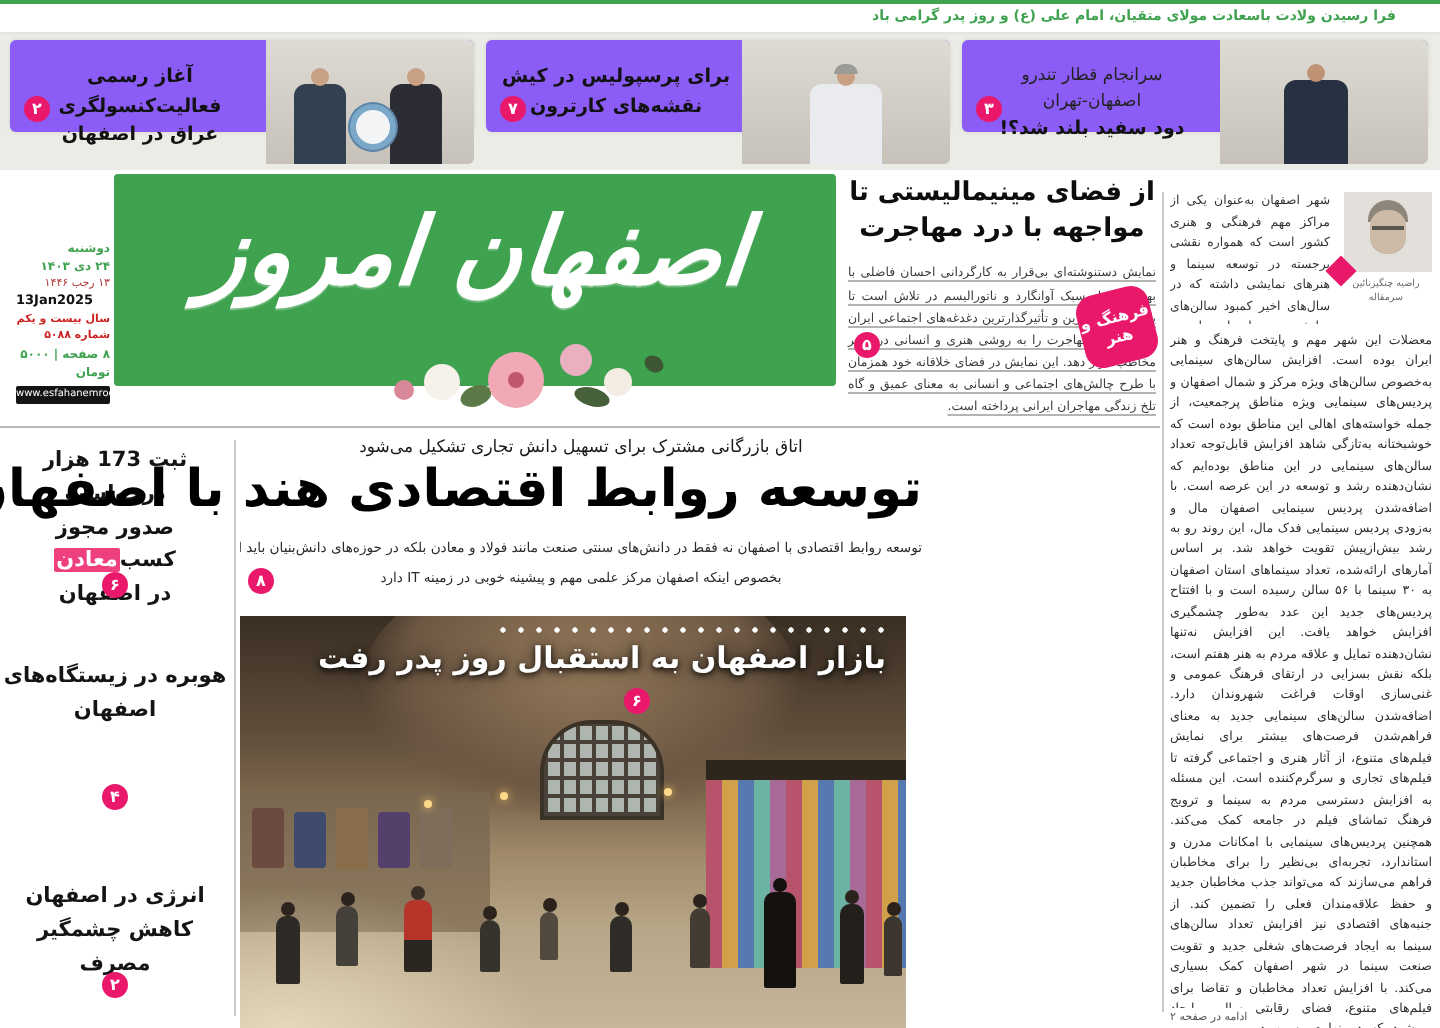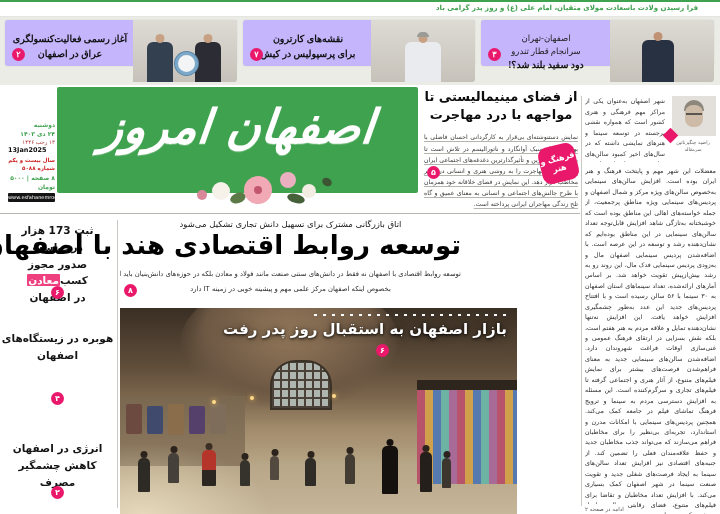--- a/index.html
+++ b/index.html
@@ -8,21 +8,21 @@
     background:#fff;font-family:"DejaVu Sans",sans-serif;
   }
   .fa{direction:rtl;}
 
   
   #topstrip{position:absolute;left:0;top:0;right:0;height:14px;background:#fff;border-top:2px solid #3fa24f;border-bottom:1px solid #e4e4e0;}
   #topstrip .txt{position:absolute;right:22px;top:2px;font-size:7px;font-weight:bold;color:#3fa24f;white-space:nowrap;}
 
   
   #teasers{position:absolute;left:0;top:17px;right:0;height:68px;background:#ecece7;}
-  .tbox{position:absolute;top:3px;height:46px;width:232px;background:#c4b5fd;border-radius:3px;box-shadow:0 0 2px rgba(0,0,0,.10);font-family:Liberation Serif, serif;}
+  .tbox{position:absolute;top:3px;height:46px;width:232px;background:#8b5cf6;border-radius:3px;box-shadow:0 0 2px rgba(0,0,0,.10);}
   .ttitle{position:absolute;left:6px;top:12px;width:118px;text-align:center;font-size:9.5px;font-weight:bold;color:#121212;line-height:1.55;}
   .ttitle .thin{font-weight:normal;font-size:8.5px;color:#222;}
   .tphoto{position:absolute;right:0;top:0;width:104px;height:62px;border-radius:0 3px 3px 0;overflow:hidden;background:linear-gradient(#dedbd4,#c6c2ba);}
   .pf{position:absolute;border-radius:6px 6px 0 0;}
   .pf::after{content:"";position:absolute;top:-8px;left:50%;transform:translateX(-50%);width:9px;height:9px;border-radius:50%;background:var(--head,#c49a7e);}
   .plaque{position:absolute;width:17px;height:17px;border-radius:50%;background:#f2f4f6;border:3px solid #7ba7c9;box-shadow:0 0 0 1px #5b84a6;}
   .hair{position:absolute;border-radius:6px 6px 0 0;background:#9b9b97;}
   .badge{position:absolute;width:13px;height:13px;border-radius:50%;background:#e9186b;color:#fff;font-size:8px;font-weight:bold;display:flex;align-items:center;justify-content:center;}
 
   
@@ -68,21 +68,21 @@
   .sb-item{position:absolute;left:0;width:115px;text-align:center;font-weight:bold;font-size:10.5px;line-height:1.6;color:#141414;}
   .sb-item .mark{background:#ee3f7e;color:#fff;padding:0 1px;border-radius:1px;}
 
   
   #kicker{position:absolute;left:120px;top:219px;width:341px;text-align:center;font-size:8.5px;color:#1a1a1a;white-space:nowrap;}
   #headline{position:absolute;left:120px;top:230px;width:341px;text-align:center;font-size:26px;font-weight:bold;color:#000;letter-spacing:-0.3px;white-space:nowrap;}
   .subline{position:absolute;left:120px;width:341px;text-align:center;font-size:6.8px;color:#2a2a2a;white-space:nowrap;
            text-decoration:underline;text-decoration-color:#999;text-underline-offset:3px;overflow:hidden;}
 
   
-  #photo{position:absolute;left:120px;top:308px;width:397px;height:206px;overflow:hidden;
+  #photo{position:absolute;left:120px;top:308px;width:333px;height:206px;overflow:hidden;
          background:linear-gradient(180deg,#3a2f24 0%,#5f4d3a 28%,#7d674e 44%,#a08a6b 58%,#b7a687 76%,#c6b69a 100%);}
   .arch{position:absolute;left:60px;top:-30px;width:220px;height:132px;border-radius:50%;
         background:radial-gradient(ellipse at 50% 42%,#93785a 0%,#6d5844 55%,rgba(109,88,68,0) 72%);}
   .window{position:absolute;left:150px;top:52px;width:58px;height:46px;border:2px solid #3a3127;border-radius:26px 26px 0 0;
           background-color:#aeb6af;
           background-image:repeating-linear-gradient(90deg,#4a4238 0 2px,transparent 2px 8px),
                            repeating-linear-gradient(0deg,#4a4238 0 2px,transparent 2px 9px);}
   .stall-l{position:absolute;left:0;top:88px;width:125px;height:70px;background:linear-gradient(#7a6750,#8d7a60);}
   .garm{position:absolute;border-radius:2px;}
   .stall-r{position:absolute;right:0;top:82px;width:100px;height:94px;
@@ -119,33 +119,33 @@
     </div>
     <div class="badge" style="left:7px;bottom:5px">۲</div>
   </div>
 
   <div class="tbox" style="left:243px">
     <div class="tphoto">
       <div class="pf" style="left:34px;top:22px;width:36px;height:40px;background:#e9ebee;--head:#c8a184"></div>
       <div class="hair" style="left:46px;top:12px;width:12px;height:5px"></div>
     </div>
     <div class="ttitle fa">
+      <div>برای پرسپولیس در کیش</div>
       <div>نقشه‌های کارترون</div>
-      <div>برای پرسپولیس در کیش</div>
     </div>
     <div class="badge" style="left:7px;bottom:5px">۷</div>
   </div>
 
   <div class="tbox" style="left:481px;width:233px">
     <div class="tphoto">
       <div class="pf" style="left:32px;top:20px;width:32px;height:42px;background:#273142;--head:#c09274"></div>
     </div>
     <div class="ttitle fa">
+      <div class="thin">سرانجام قطار تندرو</div>
       <div class="thin">اصفهان-تهران</div>
-      <div class="thin">سرانجام قطار تندرو</div>
       <div>دود سفید بلند شد؟!</div>
     </div>
     <div class="badge" style="left:7px;bottom:5px">۳</div>
   </div>
 </div>
 
 <div id="dates" class="fa">
   <div class="g">دوشنبه</div>
   <div class="g">۲۴ دی ۱۴۰۳</div>
   <div class="h">۱۳ رجب ۱۴۴۶</div>

